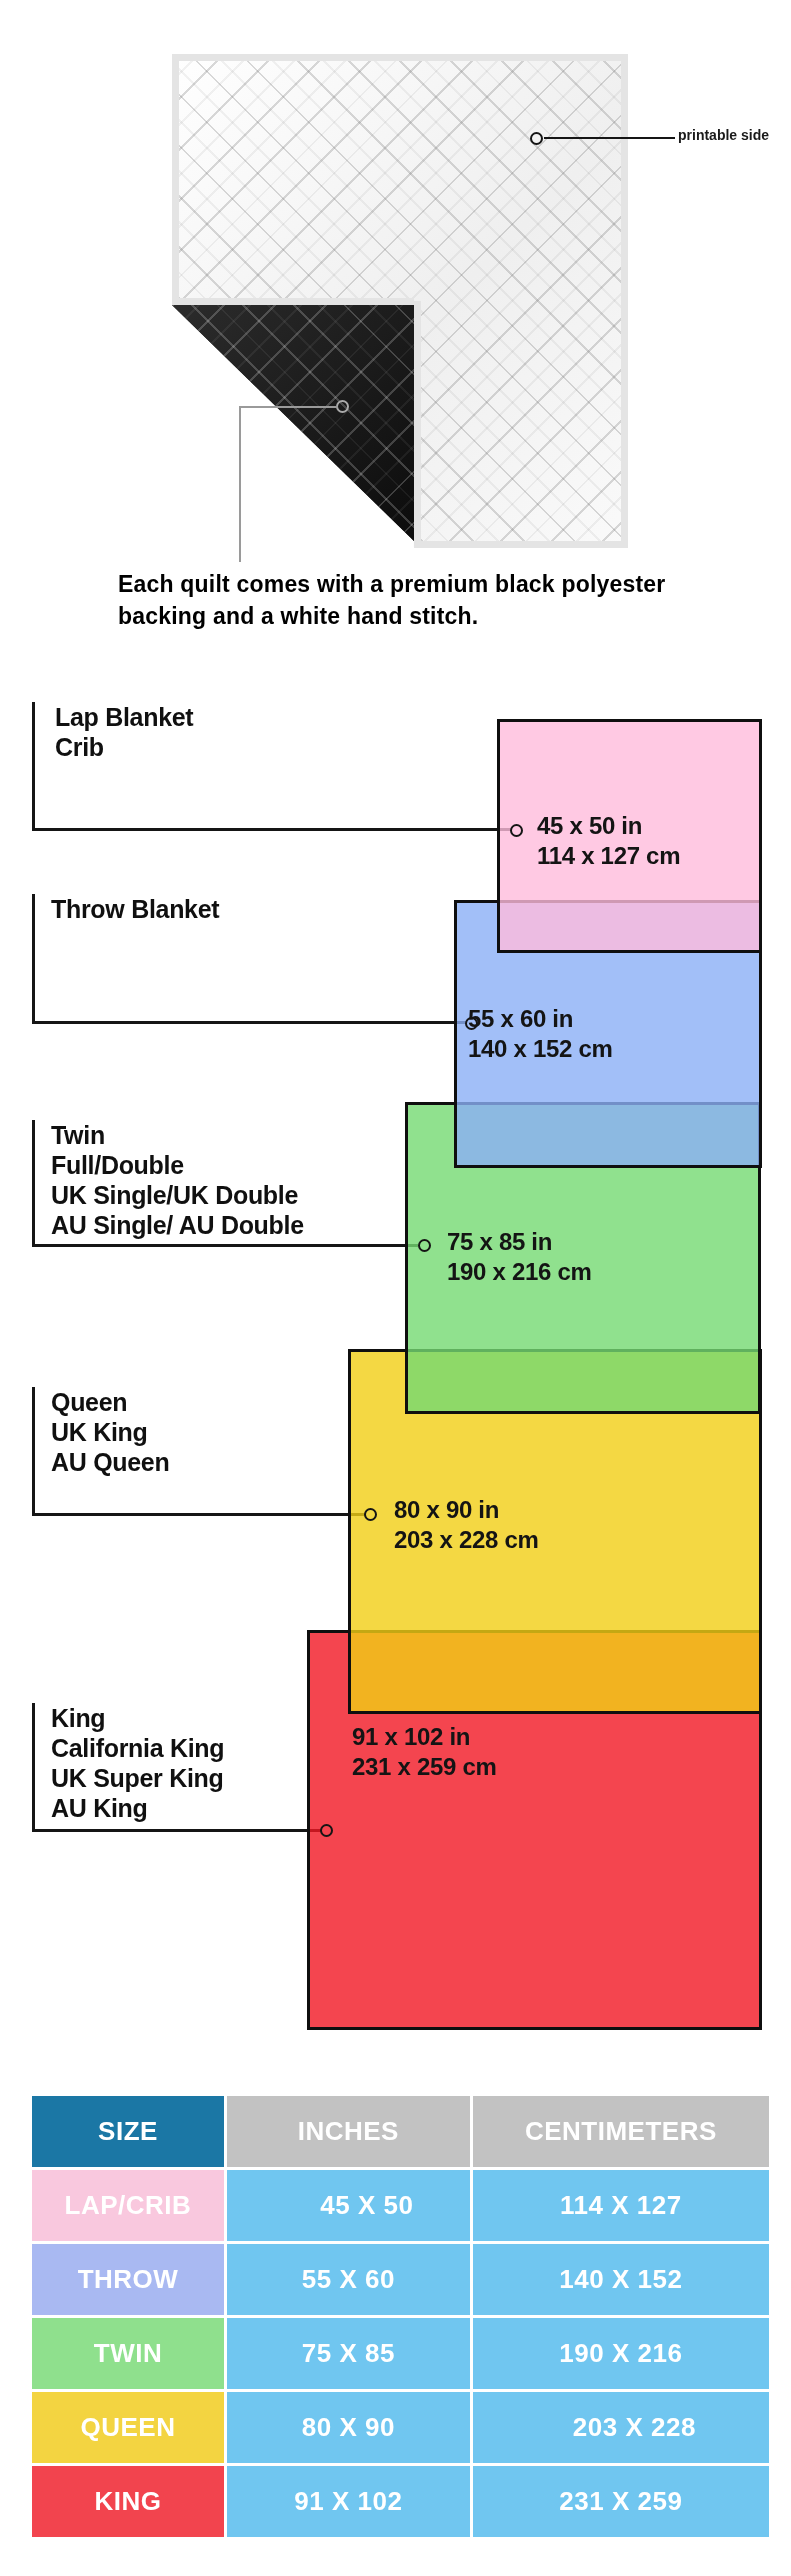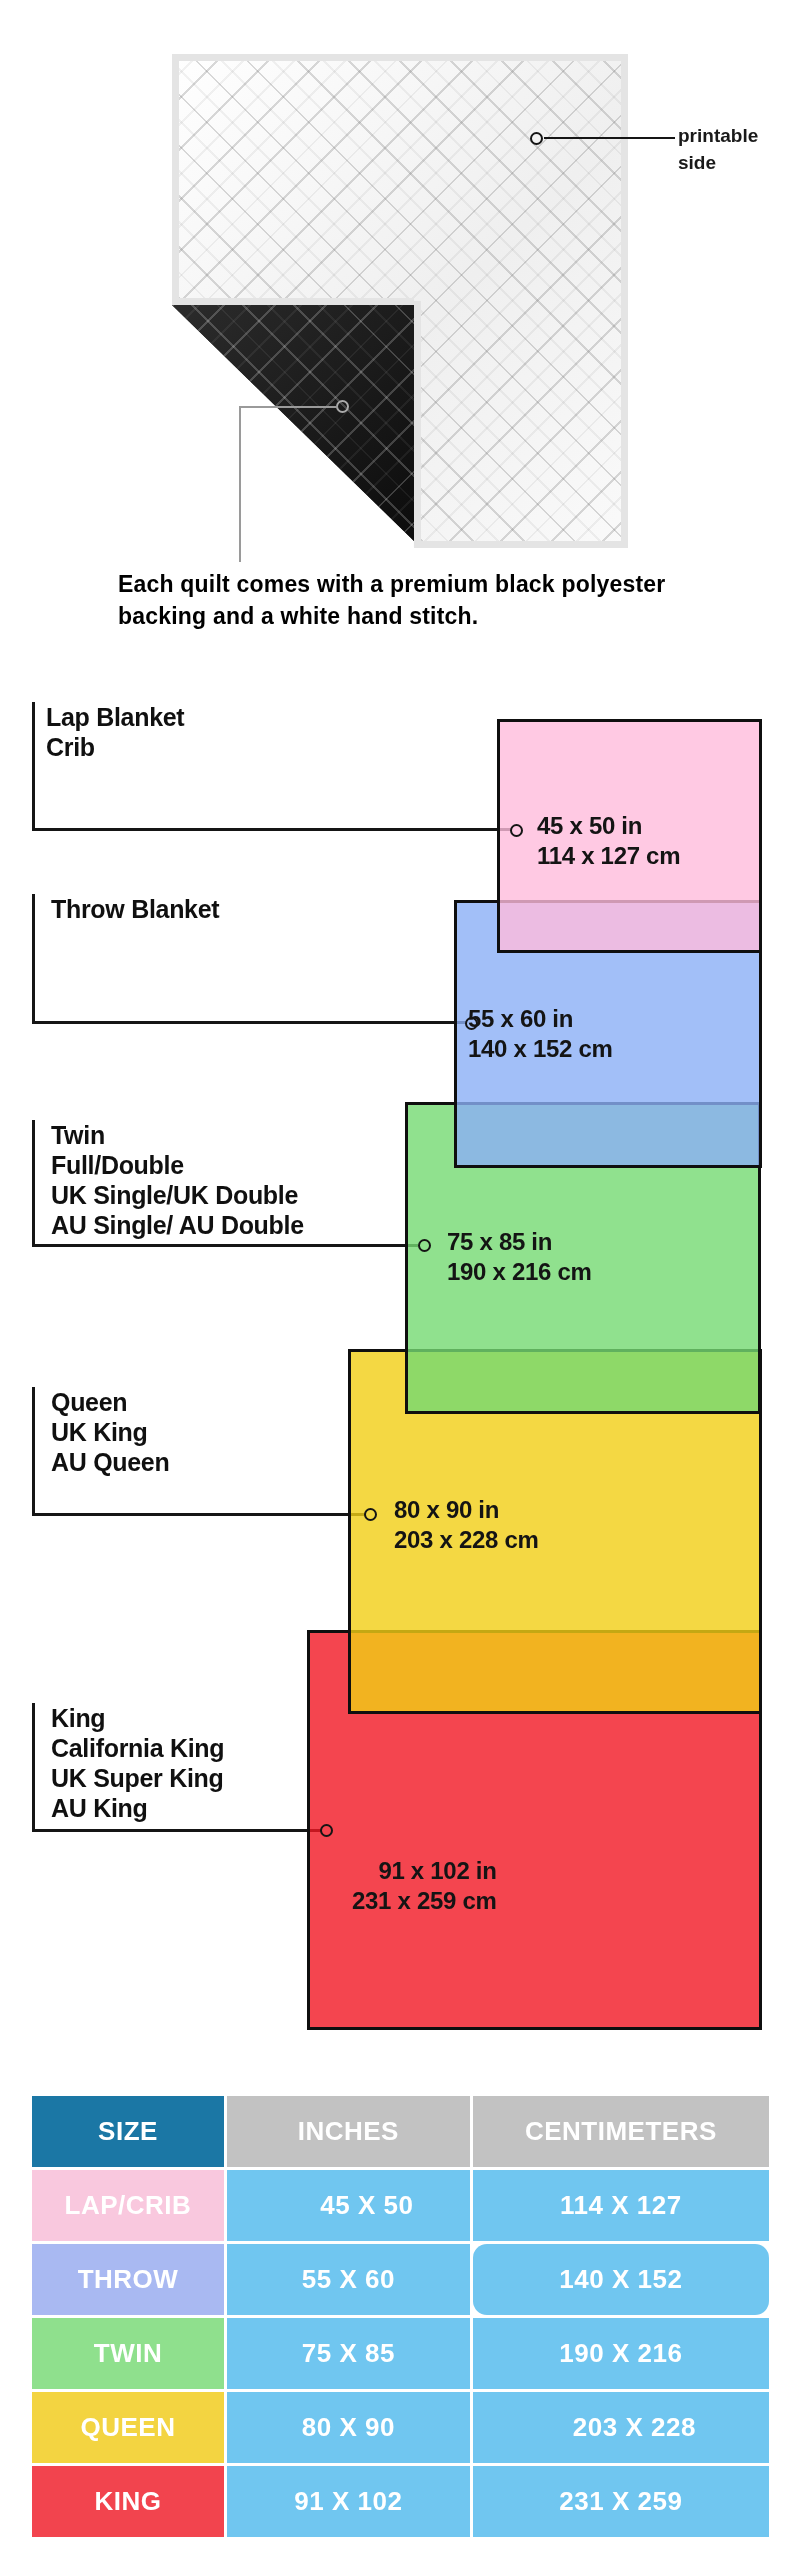--- a/index.html
+++ b/index.html
@@ -24,21 +24,21 @@
      clip-path:polygon(0 0,100% 0,100% 100%);}
 
   .dot{position:absolute;width:13.4px;height:13.4px;border-radius:50%;border:2.9px solid #151515;
        background:transparent;box-sizing:border-box;}
   .dot.gray{border-color:#aaaaaa;}
   .hline{position:absolute;height:2.9px;background:#151515;}
   .vline{position:absolute;width:2.9px;background:#151515;}
   .thin{background:#9a9a9a;}
 
   .printable-label{position:absolute;left:678px;top:122px;width:99px;
-      font-size:19px;font-weight:700;color:#1a1a1a;line-height:27px;}
+      font-size:14px;font-weight:700;color:#1a1a1a;line-height:27px;}
   .caption{position:absolute;left:118px;top:568px;width:606px;
       font-size:23px;font-weight:700;color:#000000;line-height:32px;letter-spacing:0.2px;}
 
   
   .rect{position:absolute;border:3.8px solid #0f0f0f;box-sizing:border-box;}
   .names-block{position:absolute;color:#101010;font-size:25px;font-weight:700;line-height:30px;
       white-space:nowrap;letter-spacing:-0.3px;}
   .size-label{position:absolute;color:#141414;font-size:24px;font-weight:700;line-height:30px;
       white-space:nowrap;letter-spacing:-0.3px;}
 
@@ -77,21 +77,21 @@
   </div>
 
   <div>
 
     <div class="rect" style="left: 307px; top: 1630px; width: 455px; height: 400px; z-index: 21; background: rgba(241, 22, 35, 0.8);"></div>
     <div class="rect" style="left: 348px; top: 1349px; width: 414px; height: 365px; z-index: 22; background: rgba(241, 206, 20, 0.8);"></div>
     <div class="rect" style="left: 405px; top: 1102px; width: 356px; height: 312px; z-index: 23; background: rgba(116, 217, 114, 0.8);"></div>
     <div class="rect" style="left: 454px; top: 900px; width: 308px; height: 268px; z-index: 24; background: rgba(139, 175, 246, 0.8);"></div>
     <div class="rect" style="left: 497px; top: 719px; width: 265px; height: 234px; z-index: 25; background: rgba(255, 188, 220, 0.8);"></div>
 
-    <div class="names-block" style="left:46px;top:702px;">
+    <div class="names-block" style="left:55px;top:702px;">
       <div>Lap Blanket</div>
       <div>Crib</div>
     </div>
     <div class="vline" style="left:32px;top:702px;height:129px;"></div>
     <div class="hline" style="left:32px;top:828px;width:479px;"></div>
     <div class="dot" style="left:510px;top:824px;z-index:30;"></div>
     <div class="size-label" style="left:537px;top:811px;z-index:30;">
       <div>45 x 50 in</div>
       <div>114 x 127 cm</div>
     </div>
@@ -136,21 +136,21 @@
 
     <div class="names-block" style="left:51px;top:1703px;">
       <div>King</div>
       <div>California King</div>
       <div>UK Super King</div>
       <div>AU King</div>
     </div>
     <div class="vline" style="left:32px;top:1703px;height:129px;"></div>
     <div class="hline" style="left:32px;top:1829px;width:289px;"></div>
     <div class="dot" style="left:320px;top:1824px;z-index:30;"></div>
-    <div class="size-label" style="left:352px;top:1856px;z-index:30;text-align:right;">
+    <div class="size-label" style="left:352px;top:1722px;z-index:30;">
       <div>91 x 102 in</div>
       <div>231 x 259 cm</div>
     </div>
   </div>
 
   <table class="size-table">
     <colgroup>
         <col style="width:193px">
         <col style="width:245px">
         <col style="width:298px">
@@ -162,21 +162,21 @@
       <td style="background: rgb(194, 194, 194); margin-top: 37px;">CENTIMETERS</td>
     </tr>
     <tr>
       <td style="background: rgb(249, 200, 222);">LAP/CRIB</td>
       <td style="background: rgb(112, 198, 240); padding-left: 38px;">45 X 50</td>
       <td style="background: rgb(112, 198, 240);">114 X 127</td>
     </tr>
     <tr>
       <td style="background: rgb(169, 185, 242);">THROW</td>
       <td style="background: rgb(112, 198, 240);">55 X 60</td>
-      <td style="background: rgb(112, 198, 240); border-radius: 14px;">140 X 152</td>
+      <td style="background: rgb(112, 198, 240);">140 X 152</td>
     </tr>
     <tr>
       <td style="background: rgb(143, 224, 141);">TWIN</td>
       <td style="background: rgb(112, 198, 240);">75 X 85</td>
       <td style="background: rgb(112, 198, 240);">190 X 216</td>
     </tr>
     <tr>
       <td style="background: rgb(243, 212, 65);">QUEEN</td>
       <td style="background: rgb(112, 198, 240); text-align: center;">80 X 90</td>
       <td style="background: rgb(112, 198, 240); padding-left: 28px;">203 X 228</td>

